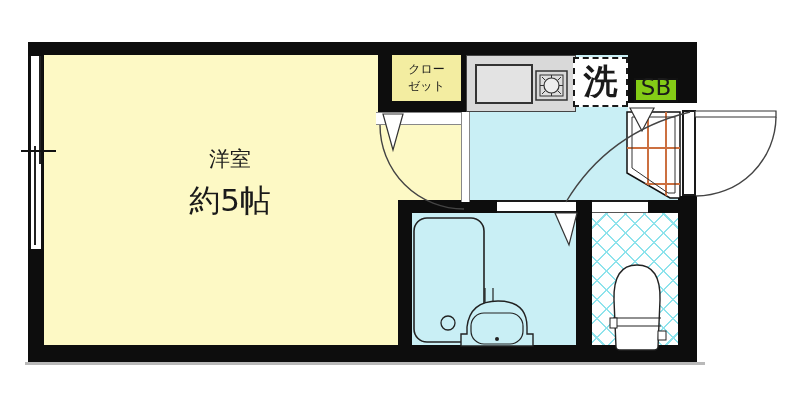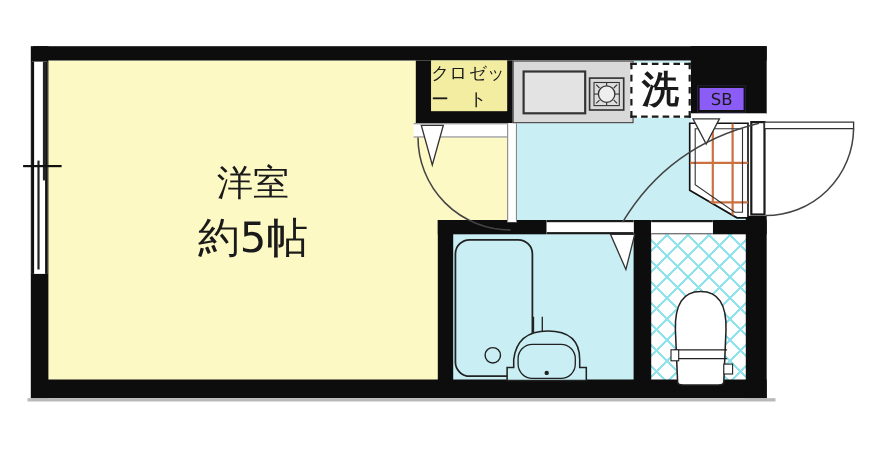--- a/index.html
+++ b/index.html
@@ -37,33 +37,33 @@
   #window-tick{left:21px;top:150px;width:35px;height:2px;background:#111;}
   #closet-door-band{left:376px;top:112px;width:91px;height:13px;border-top:1px solid #888;border-bottom:1px solid #888;box-sizing:border-box;}
   #room-door-band{left:461px;top:112px;width:9px;height:90px;border-left:1px solid #888;border-right:1px solid #888;box-sizing:border-box;}
   #bath-door-band{left:497px;top:200px;width:79px;height:13px;border-top:2px solid #1a1a1a;border-bottom:2px solid #1a1a1a;box-sizing:border-box;}
   #toilet-door-band{left:592px;top:200px;width:56px;height:13px;border-top:2px solid #1a1a1a;border-bottom:1px solid #555;box-sizing:border-box;}
   #entry-upper-band{left:628px;top:103px;width:69px;height:9px;}
   #entrance-door-band{left:680px;top:104px;width:17px;height:92px;}
   #entrance-door-leaf{position:absolute;left:2px;top:6px;width:10px;height:82px;border:2px solid #1a1a1a;background:#fff;}
   
   #closet-box{left:392px;top:55px;width:69px;height:46px;background:#f3eda1;
-    display:flex;flex-direction:row;align-items:center;justify-content:center;
-    font-size:16px;line-height:1.45;color:#1a1a1a;}
+    display:flex;flex-direction:column;align-items:center;justify-content:center;
+    font-size:12px;line-height:1.45;color:#1a1a1a;}
   #kitchen-counter{left:466px;top:55px;width:110px;height:57px;background:#d9d9d9;border:1px solid #444;box-sizing:border-box;}
   #sink-basin{position:absolute;left:8px;top:8px;width:58px;height:40px;background:#e3e3e3;border:2px solid #333;box-sizing:border-box;}
   #laundry-box{left:573px;top:57px;width:55px;height:50px;background:#fff;border:2px dashed #1a1a1a;box-sizing:border-box;
     display:flex;align-items:center;justify-content:center;font-size:34px;font-weight:600;color:#111;}
-  #sb-box{left:634px;top:78px;width:44px;height:24px;background:#8b5cf6;border:2px solid #111;box-sizing:border-box;
-    display:flex;align-items:center;justify-content:center;font-size:15px;color:#111;}
+  #sb-box{left:634px;top:78px;width:44px;height:24px;background:#84cc16;border:2px solid #111;box-sizing:border-box;
+    display:flex;align-items:flex-end;justify-content:center;font-size:23px;color:#111;}
   
   #room-text{left:80px;top:134px;width:300px;text-align:center;}
   #room-number{font-size:46px;font-weight:bold;letter-spacing:2px;line-height:1.1;}
-  #room-type{font-size:33px;margin-top:14px;line-height:1.1;}
-  #room-size{font-size:38px;margin-top:12px;line-height:1.1;}
+  #room-type{font-size:21px;margin-top:14px;line-height:1.1;}
+  #room-size{font-size:31px;margin-top:12px;line-height:1.1;}
   #bottom-shadow{left:25px;top:362px;width:680px;height:3px;background:#b9b9b9;}
   #fixtures{left:0;top:0;width:800px;height:411px;pointer-events:none;}
 </style>
 </head>
 <body>
 
 <div id="stage">
 
   <div class="abs" id="main-room-floor"></div>
   <div class="abs" id="kitchen-floor"></div>

